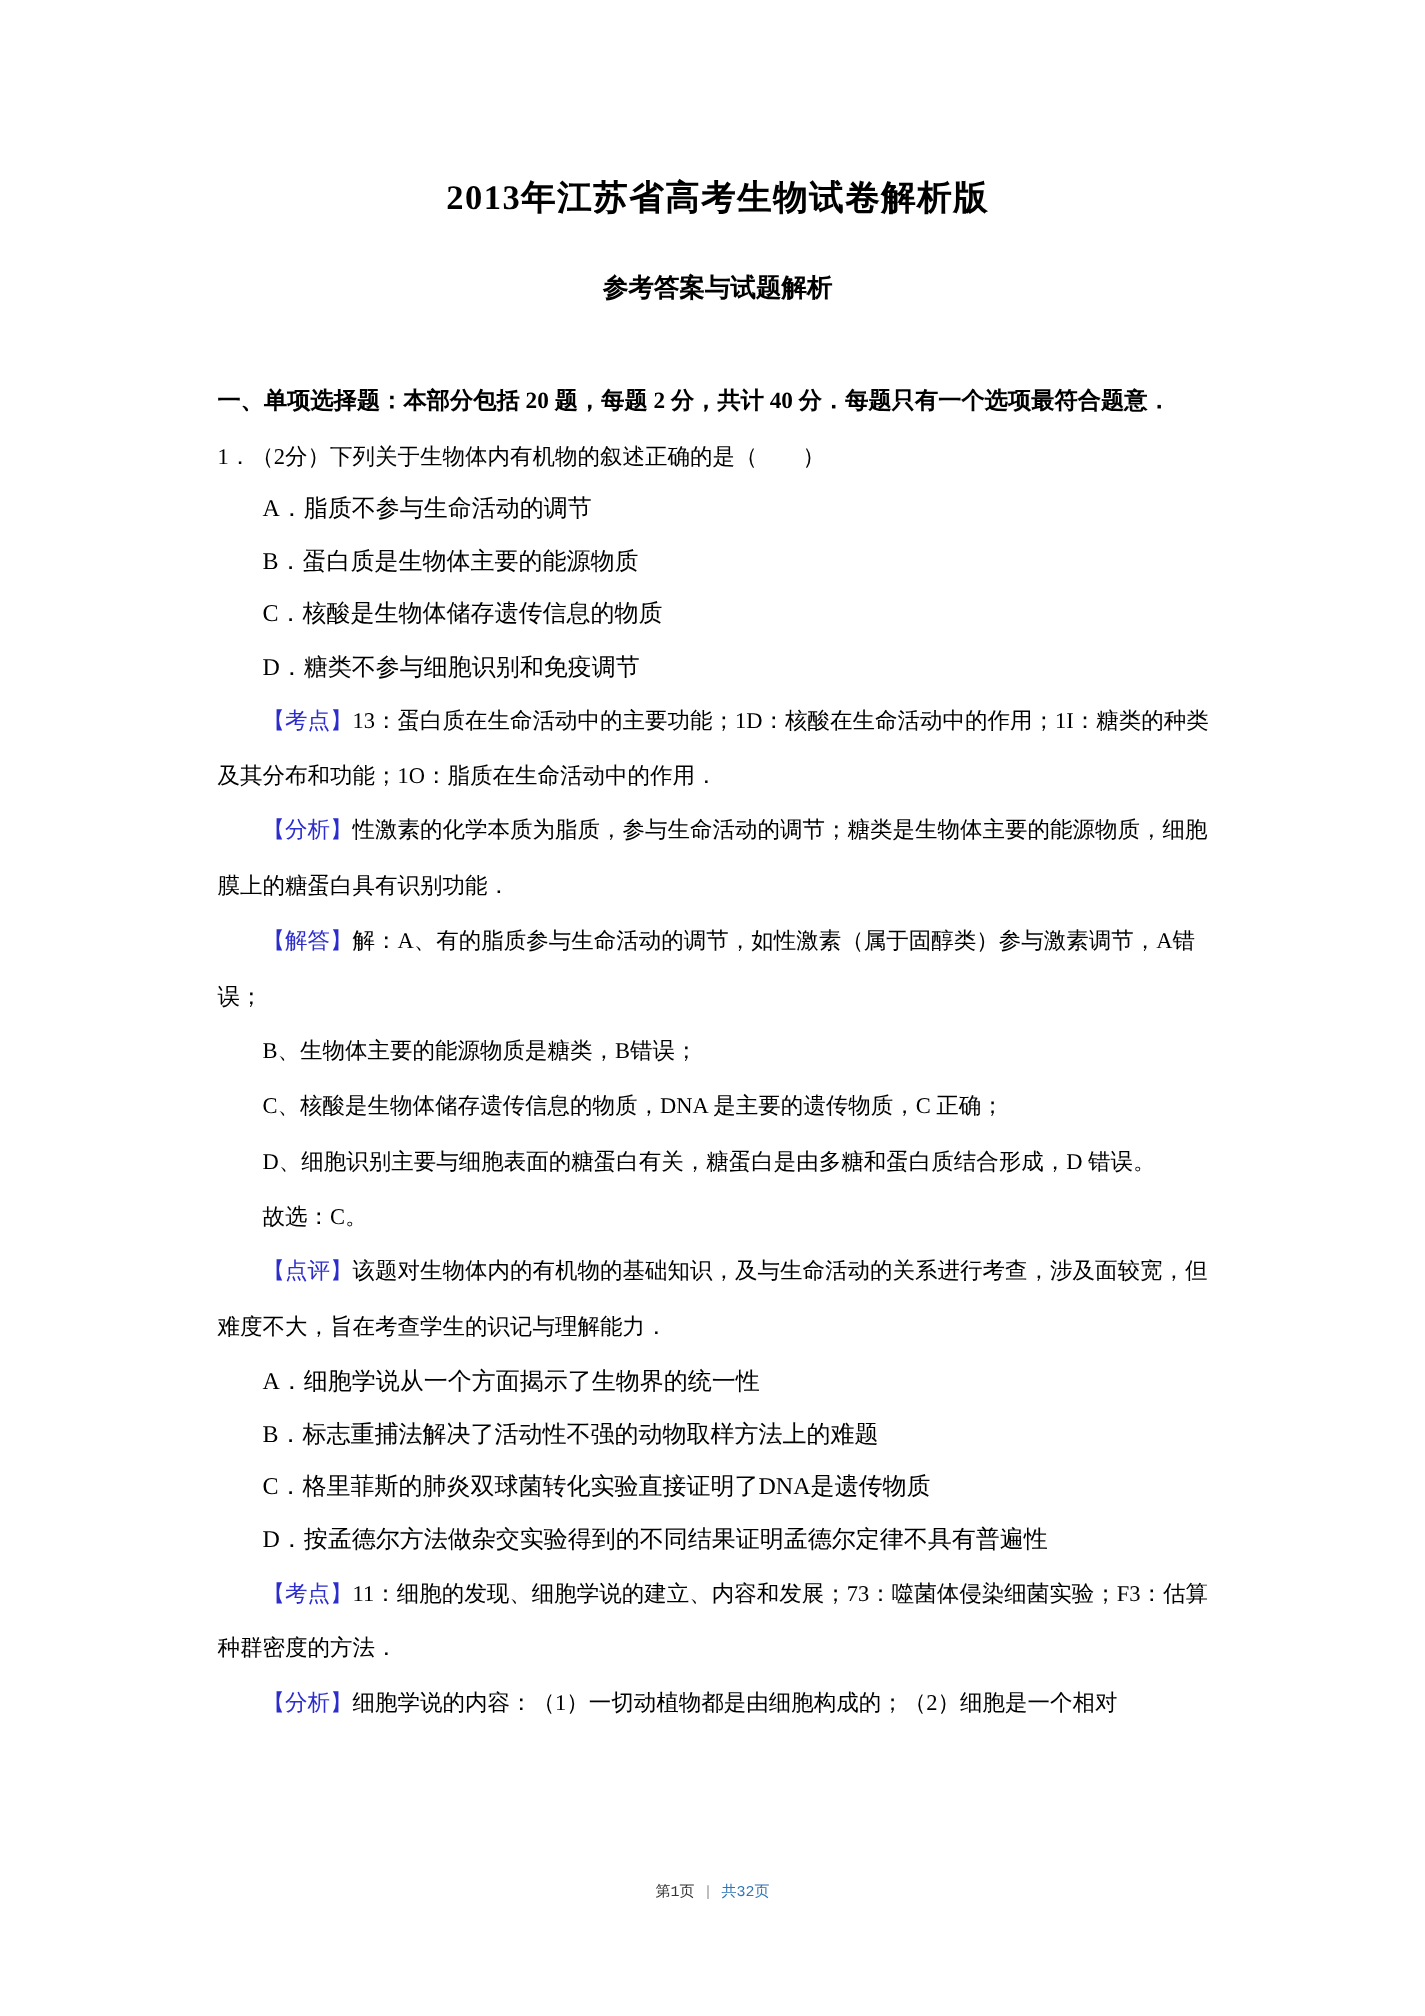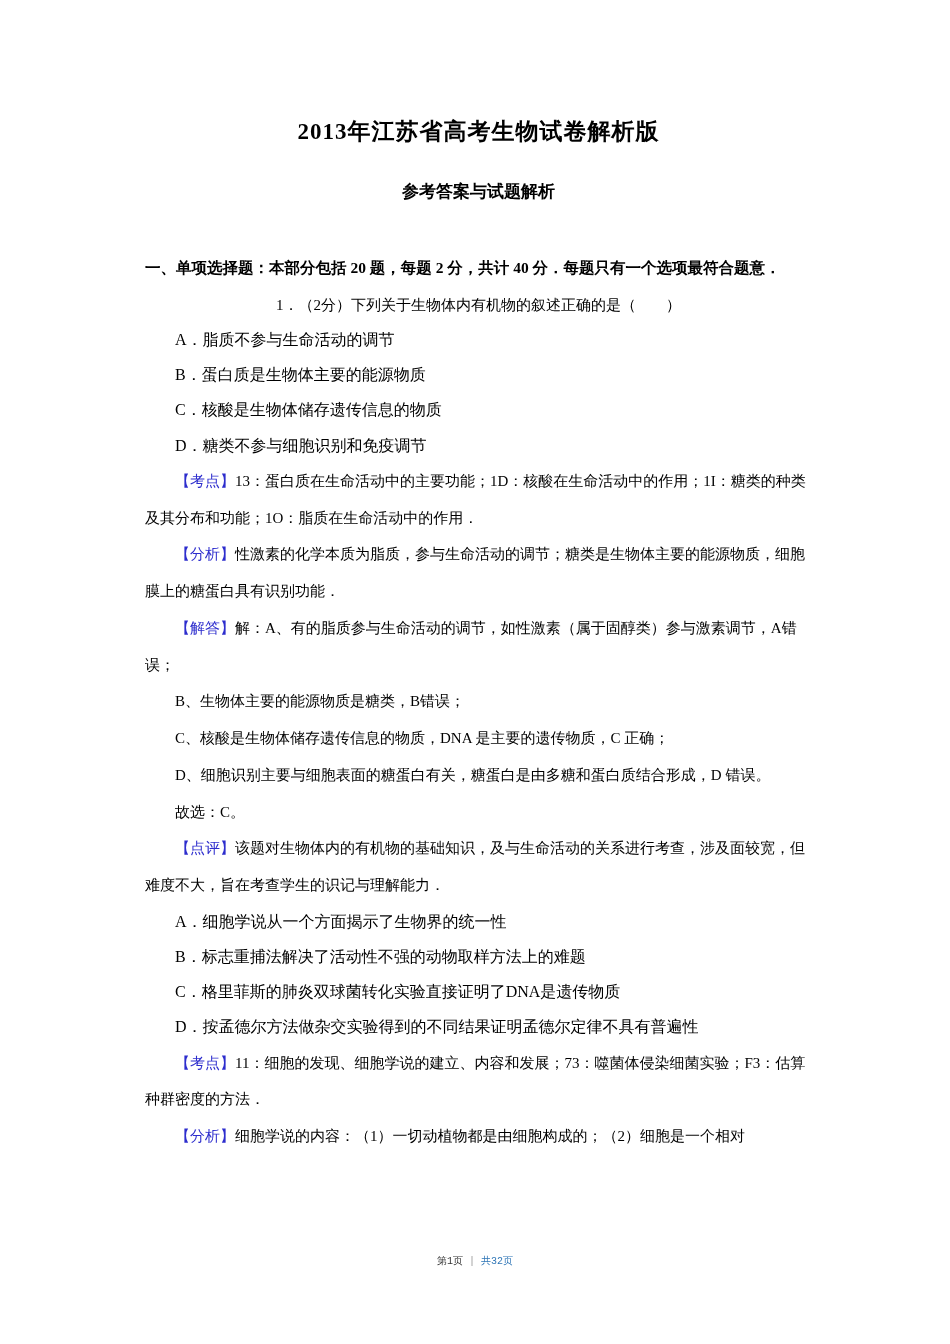--- a/index.html
+++ b/index.html
@@ -34,21 +34,20 @@
   .section-heading {
     font-size: 15.5px;
     font-weight: bold;
     line-height: 2.2;
     margin-bottom: 4px;
     margin-top: 48px;
   }
   .stem {
     font-size: 15px;
     line-height: 2.2;
-    text-align: center;
   }
   .option {
     font-size: 16px;
     line-height: 2.2;
     text-indent: 30px;
   }
   .para {
     font-size: 15px;
     line-height: 2.45;
     text-indent: 30px;

